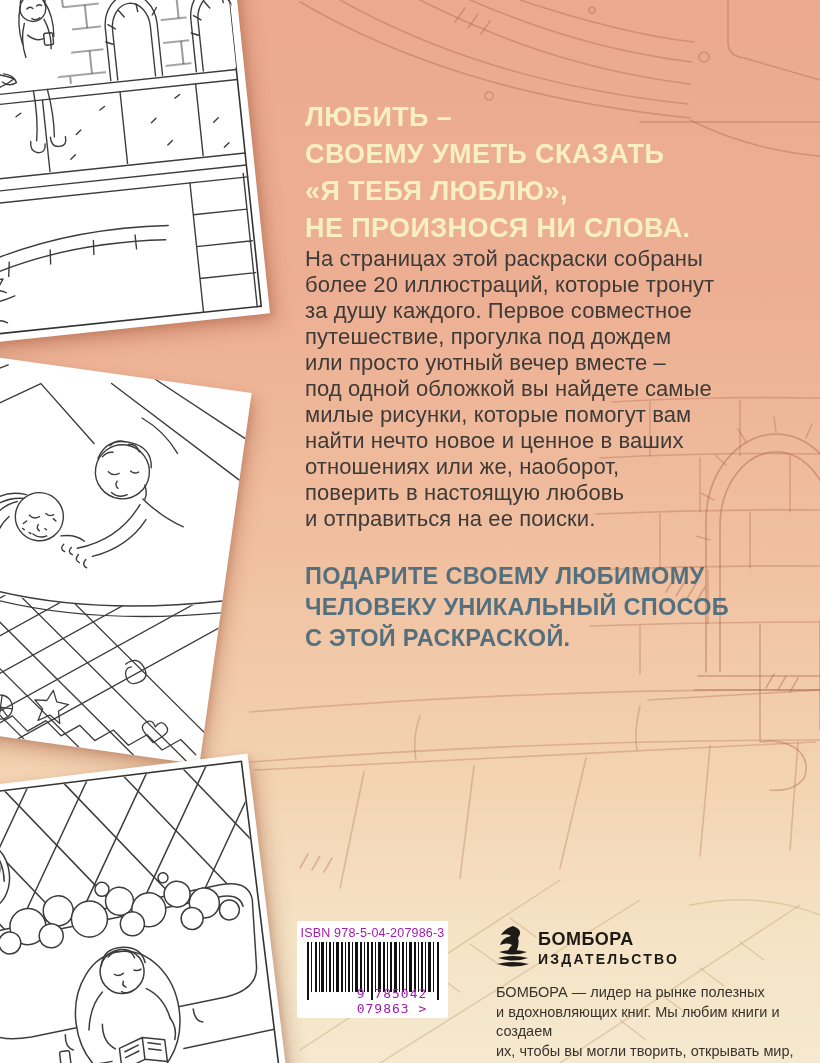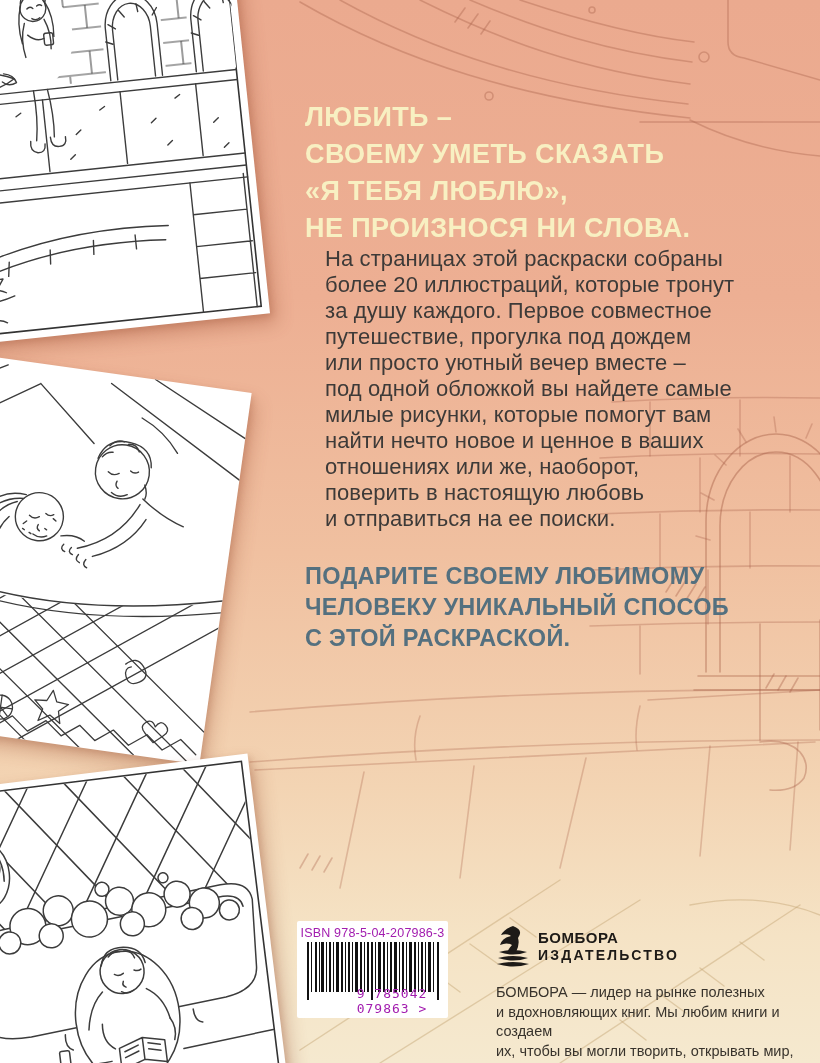--- a/index.html
+++ b/index.html
@@ -21,35 +21,35 @@
   .page1 .art{left:6px;top:6px;}
   .page2{left:-90px;top:345px;width:345px;height:375px;transform:rotate(8deg);transform-origin:0 0;}
   .page2 .art{left:0;top:0;}
   .page3{left:-90px;top:795px;width:340px;height:330px;transform:rotate(-7deg);transform-origin:0 0;}
   .page3 .art{left:5px;top:5px;}
 
   
   .quote{position:absolute;left:305px;top:99px;color:#f8f0c2;font-size:27px;font-weight:700;
          line-height:37px;letter-spacing:.4px;}
   .description{position:absolute;left:305px;top:246px;color:#3d3a38;font-size:22px;font-weight:400;
-         line-height:26px;letter-spacing:.1px;margin-left:20px;}
+         line-height:26px;letter-spacing:.1px;}
   .cta{position:absolute;left:305px;top:561px;color:#54707f;font-size:23.5px;font-weight:700;
          line-height:31px;letter-spacing:.3px;}
 
   
   .barcode-box{position:absolute;left:297px;top:921px;width:151px;height:97px;background:#fff;
          border-radius:2px;text-align:center;color:#a21caf;}
   .barcode-box .isbn{font-size:12.5px;letter-spacing:.2px;margin-top:5px;}
   .barcode-box .bars{margin:2px auto 0 auto;}
   .barcode-box .digits{font-family:"DejaVu Sans Mono",monospace;font-size:13px;letter-spacing:1px;
          margin-top:-14px;background:transparent;padding-left:39px;}
   .publisher{position:absolute;left:496px;top:925px;width:320px;color:#2a2622;}
   .logo-row{display:flex;align-items:flex-start;}
   .logo-text{margin-left:8px;margin-top:4px;}
-  .pub-name{font-size:15px;font-weight:800;letter-spacing:.5px;color:#1d1a17;}
+  .pub-name{font-size:18px;font-weight:800;letter-spacing:.5px;color:#1d1a17;}
   .pub-type{font-size:14px;font-weight:700;letter-spacing:2.2px;color:#1d1a17;margin-top:1px;}
   .pub-about{margin-top:14px;font-size:14.5px;line-height:19.5px;color:#38332c;}
 </style>
 </head>
 <body>
 
 <div class="cover">
 
   <svg class="bg-sketch" width="820" height="1063" viewBox="0 0 820 1063">
     <g fill="none" stroke="#a9614a" stroke-opacity=".38" stroke-width="1.6" stroke-linecap="round">

